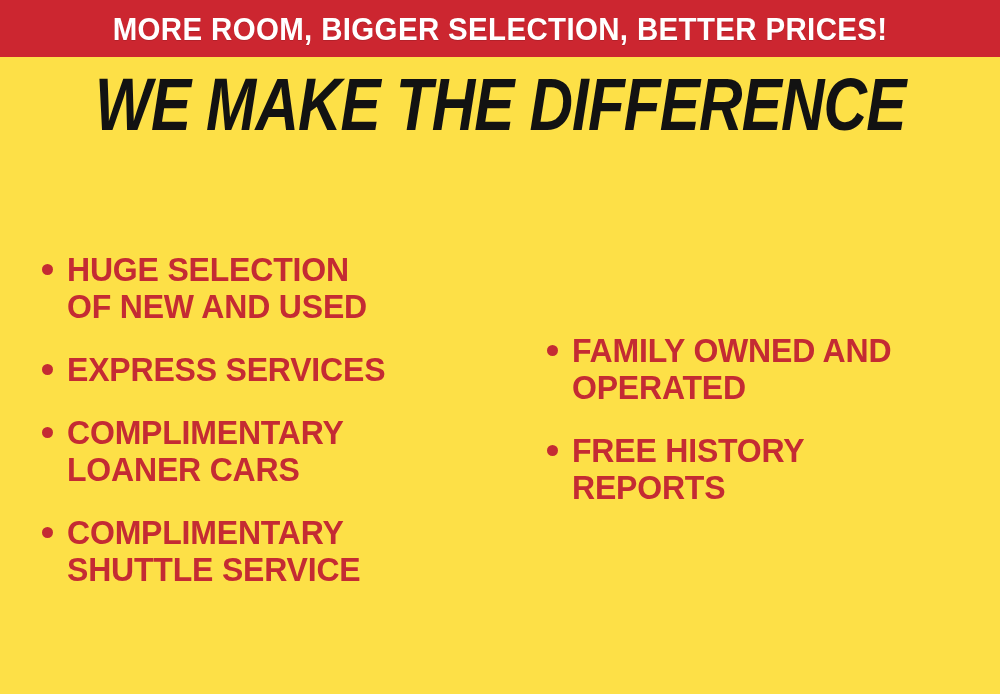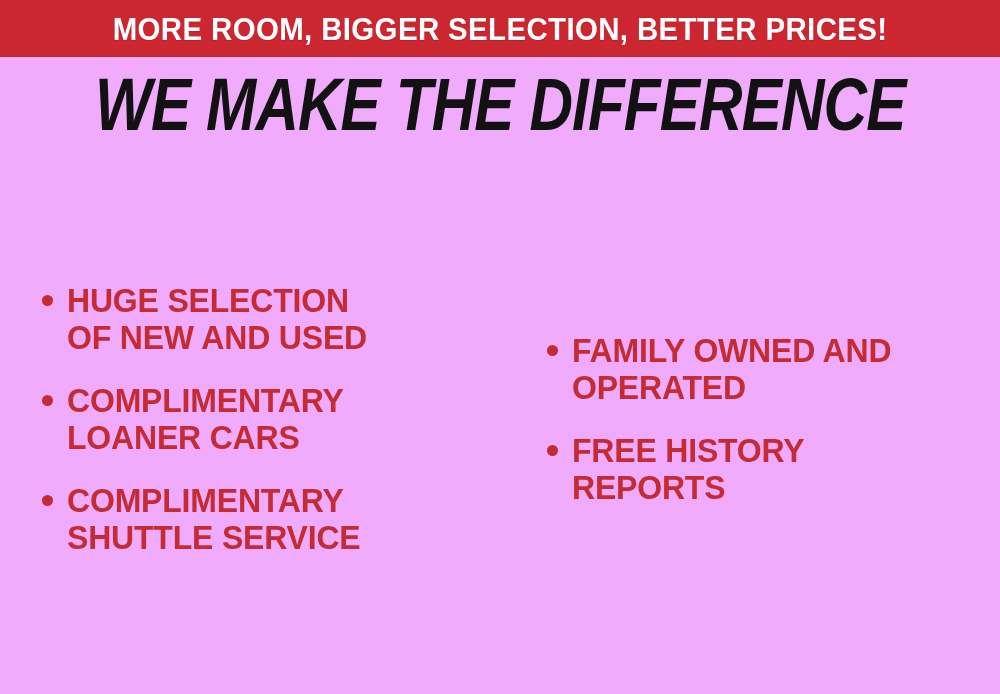--- a/index.html
+++ b/index.html
@@ -11,21 +11,21 @@
     height: 694px;
     background: #ffffff;
     font-family: "Liberation Sans", sans-serif;
     overflow: hidden;
   }
 
   #poster {
     position: relative;
     width: 1000px;
     height: 694px;
-    background: #f0abfc;
+    background: #fde047;
     box-sizing: border-box;
   }
 
   
   .banner {
     position: absolute;
     top: 0;
     left: 0;
     width: 1000px;
     height: 57px;
@@ -143,20 +143,24 @@
   <div class="columns">
 
     <div class="col col-left">
 
       <div class="bullet-item">
         <span class="dot"></span>
         <span class="bullet-text sq">HUGE SELECTION
 OF NEW AND USED</span>
       </div>
 
+      <div class="bullet-item">
+        <span class="dot"></span>
+        <span class="bullet-text sq">EXPRESS SERVICES</span>
+      </div>
 
 
       <div class="bullet-item">
         <span class="dot"></span>
         <span class="bullet-text sq">COMPLIMENTARY
 LOANER CARS</span>
       </div>
 
       <div class="bullet-item">
         <span class="dot"></span>

